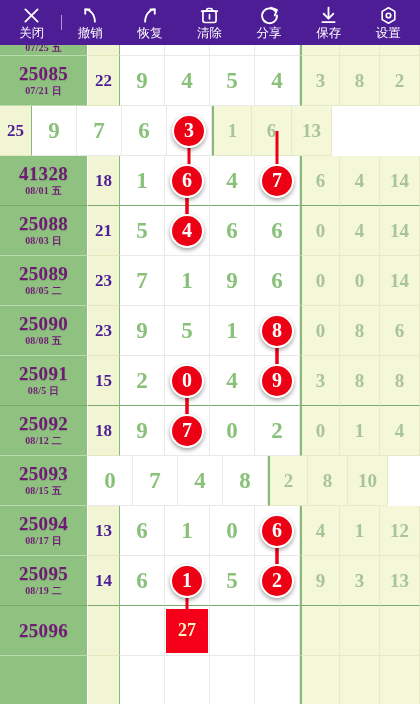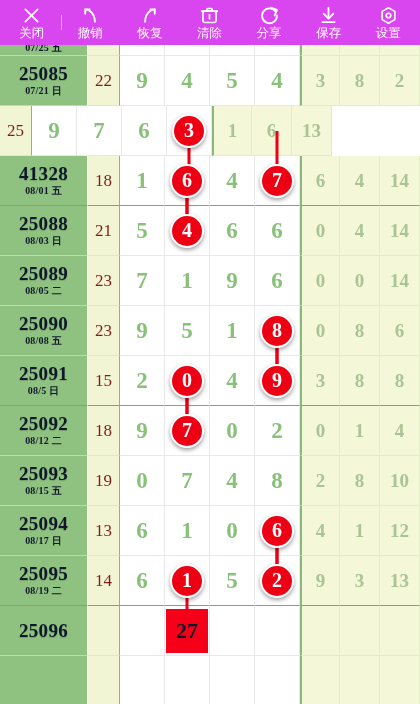--- a/index.html
+++ b/index.html
@@ -13,21 +13,21 @@
     position: relative;
     width: 420px; height: 704px;
     background: #ffffff;
     overflow: hidden;
   }
 
   
   .toolbar {
     position: absolute; top: 0; left: 0;
     width: 420px; height: 45px;
-    background: #d946ef;
+    background: #4c1d95;
     display: flex;
     align-items: center;
     padding: 0 2px;
   }
   .tb-item {
     flex: 1 1 0;
     display: flex; flex-direction: column;
     align-items: center; justify-content: center;
     height: 100%;
     color: #ffffff;
@@ -71,42 +71,42 @@
   .row.partial-top { height: 16px; margin-top: -5px; }
   .row.blank { height: 55px; }
 
   .c-label {
     width: 88px; flex: 0 0 88px;
     background: #8fc280;
     border-bottom: 1px solid #b9dcac;
     border-right: 1px solid #ffffff;
     display: flex; flex-direction: column;
     align-items: center; justify-content: center;
-    color: #0f172a;
+    color: #701a75;
     line-height: 1.05;
   }
   .c-label .issue {
     font-size: 19px; font-weight: bold;
     letter-spacing: .3px;
     text-shadow: 0 1px 1px rgba(0,0,0,.18);
   }
   .c-label .date {
     font-size: 10px; font-weight: bold;
     margin-top: 2px;
     letter-spacing: .2px;
   }
 
   .c-sum {
     width: 32px; flex: 0 0 32px;
     background: #f2f5d3;
     border-bottom: 1px solid #e2e9bd;
     border-right: 1px solid #88b87a;
     display: flex; align-items: center; justify-content: center;
-    color: #7f1d1d;
-    font-size: 17px; font-weight: normal;
+    color: #4c1d95;
+    font-size: 17px; font-weight: bold;
   }
 
   .c-num {
     width: 45px; flex: 0 0 45px;
     background: #ffffff;
     border-bottom: 1px solid #e9e9e9;
     border-right: 1px solid #e9e9e9;
     display: flex; align-items: center; justify-content: center;
     color: #89c07a;
     font-size: 23px; font-weight: bold;
@@ -166,22 +166,22 @@
     z-index: 3;
   }
 
   
   .badge-sq {
     position: absolute;
     left: 50%; top: 50%;
     transform: translate(-50%, -50%);
     width: 42px; height: 44px;
     background: #f50018;
-    color: #0f172a;
-    font-size: 22px; font-weight: bold;
+    color: #fef9c3;
+    font-size: 18px; font-weight: bold;
     display: flex; align-items: center; justify-content: center;
     z-index: 5;
   }
 </style>
 </head>
 <body>
 
 <div id="app">
 
   <div class="toolbar" id="toolbar">
@@ -446,21 +446,20 @@
         </div>
         <div class="c-tail first">0</div>
         <div class="c-tail">1</div>
         <div class="c-tail">4</div>
       </div>
       <div class="row">
         <div class="c-label">
           <span class="issue">25093</span>
           <span class="date">08/15 五</span>
         </div>
-        <div class="c-sum">19</div>
         <div class="c-num">
           <span>0</span>
         </div>
         <div class="c-num">
           <span>7</span>
         </div>
         <div class="c-num">
           <span>4</span>
         </div>
         <div class="c-num">

